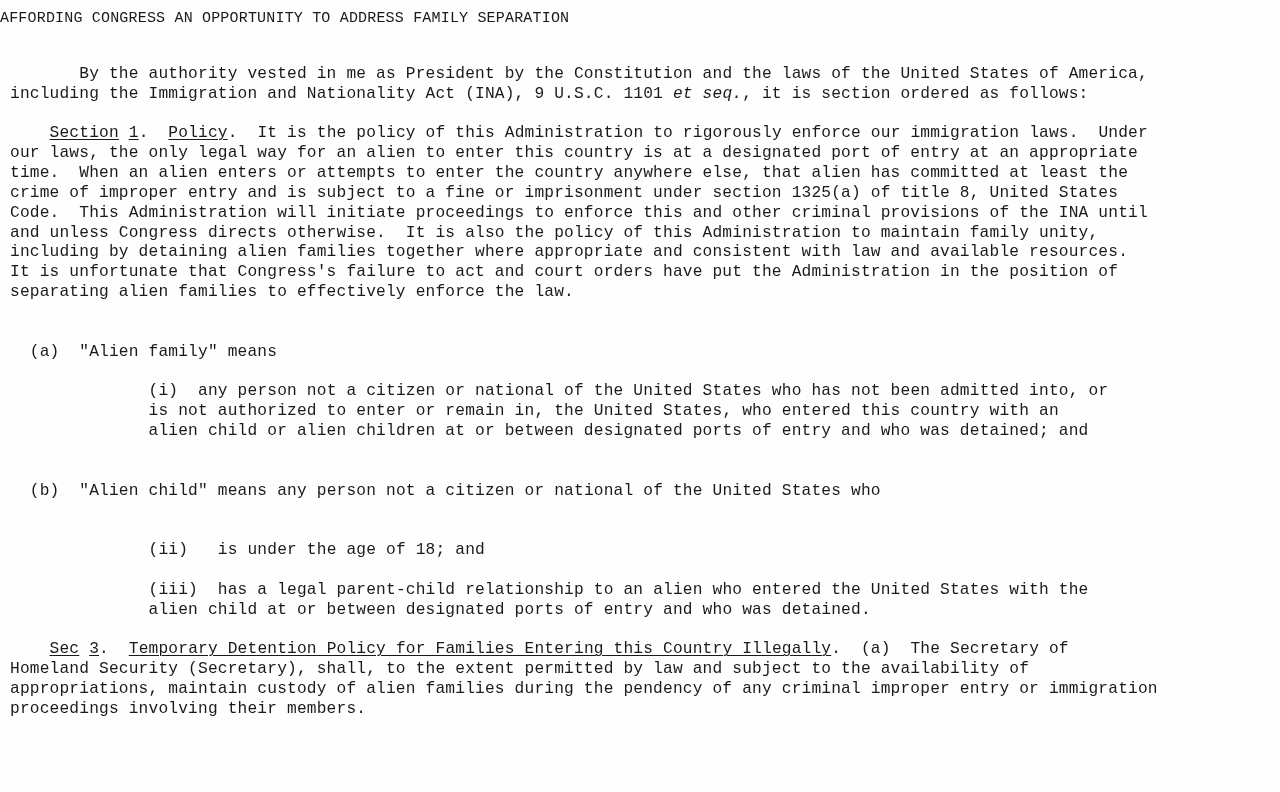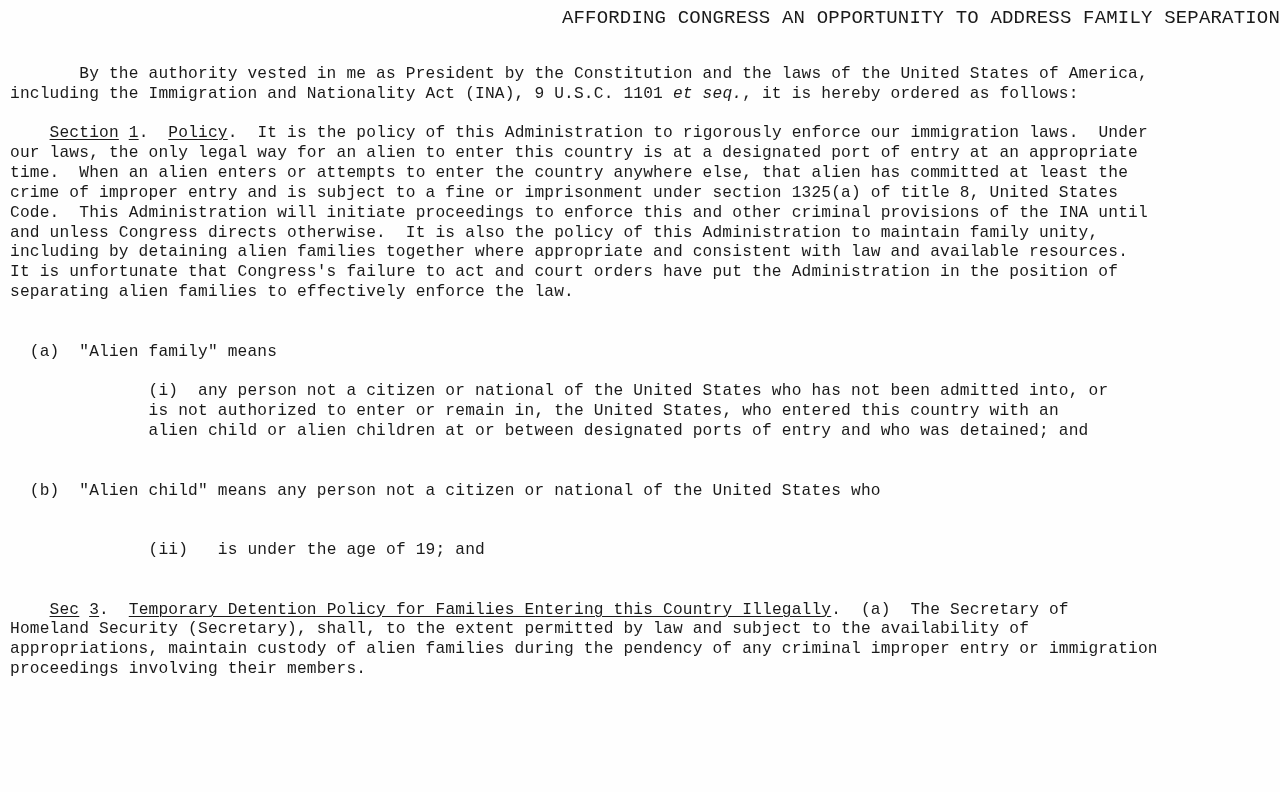--- a/index.html
+++ b/index.html
@@ -26,26 +26,26 @@
   .doc {
     position: absolute;
     left: 0;
     top: 0;
     width: 1280px;
     padding: 0;
   }
 
   
   .doc-title {
-    text-align: right;
+    text-align: left;
     white-space: pre;
     margin: 0;
     padding-top: 9px;
     font-weight: normal;
-    font-size: 19px;
+    font-size: 15px;
     line-height: 19.85px;
     letter-spacing: 0.18px;
   }
 
   
   .para {
     white-space: pre-wrap;
     margin: 0;
     padding: 0 0 0 10px;
     text-align: left;
@@ -66,21 +66,21 @@
 <body>
 
 <div id="page">
   <div class="doc">
 
     <div class="doc-title">AFFORDING CONGRESS AN OPPORTUNITY TO ADDRESS FAMILY SEPARATION</div>
 
     <div class="spacer-lg"></div>
 
     <div class="para"><span>       By the authority vested in me as President by the Constitution and the laws of the United States of America,</span>
-<span>including the Immigration and Nationality Act (INA), 9 U.S.C. 1101 </span><i class="it">et seq.</i><span>, it is hereby ordered as follows:</span></div>
+<span>including the Immigration and Nationality Act (INA), 9 U.S.C. 1101 </span><i class="it">et seq.</i><span>, it is section ordered as follows:</span></div>
 
     <div class="spacer"></div>
 
     <div class="para"><span>    </span><u class="ul">Section</u><span> </span><u class="ul">1</u><span>.  </span><u class="ul">Policy</u><span>.  </span><span>It is the policy of this Administration to rigorously enforce our immigration laws.  Under
 our laws, the only legal way for an alien to enter this country is at a designated port of entry at an appropriate
 time.  When an alien enters or attempts to enter the country anywhere else, that alien has committed at least the
 crime of improper entry and is subject to a fine or imprisonment under section 1325(a) of title 8, United States
 Code.  This Administration will initiate proceedings to enforce this and other criminal provisions of the INA until
 and unless Congress directs otherwise.  It is also the policy of this Administration to maintain family unity,
 including by detaining alien families together where appropriate and consistent with law and available resources.
@@ -105,24 +105,26 @@
 
     <div class="spacer-sm"></div>
 
     <div class="para"><span>  (b)  </span><span>"Alien child" means any person not a citizen or national of the United States who</span></div>
 
     <div class="spacer-sm"></div>
 
 
     <div class="spacer-sm"></div>
 
-    <div class="para"><span>              (ii)   </span><span>is under the age of 19; and</span></div>
+    <div class="para"><span>              (ii)   </span><span>is under the age of 18; and</span></div>
 
     <div class="spacer-sm"></div>
 
+    <div class="para"><span>              (iii)  </span><span>has a legal parent-child relationship to an alien who entered the United States with the
+              alien child at or between designated ports of entry and who was detained.</span></div>
 
     <div class="spacer-sm"></div>
 
     <div class="para"><span>    </span><u class="ul">Sec</u><span> </span><u class="ul">3</u><span>.  </span><u class="ul">Temporary Detention Policy for Families Entering this Country Illegally</u><span>.  </span><span>(a)  The Secretary of
 Homeland Security (Secretary), shall, to the extent permitted by law and subject to the availability of
 appropriations, maintain custody of alien families during the pendency of any criminal improper entry or immigration
 proceedings involving their members.</span></div>
 
   </div>
 </div>

